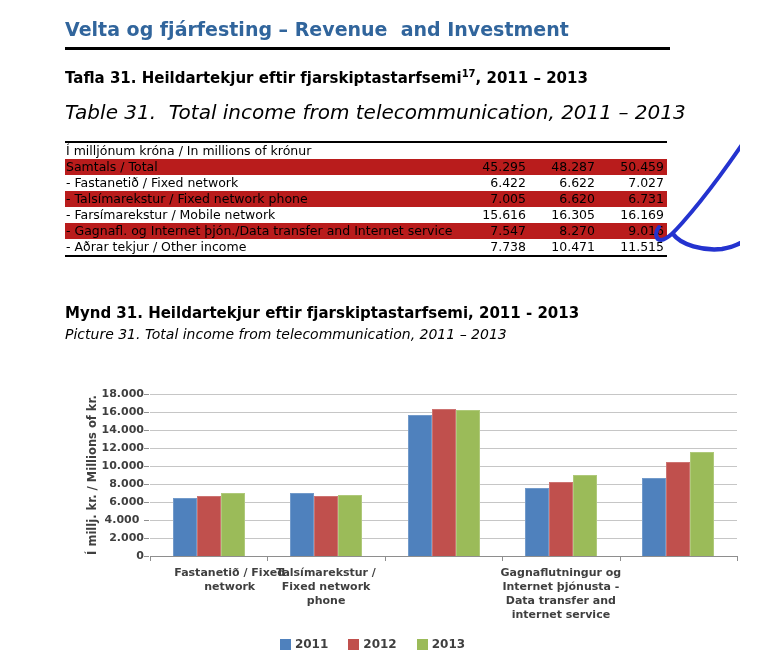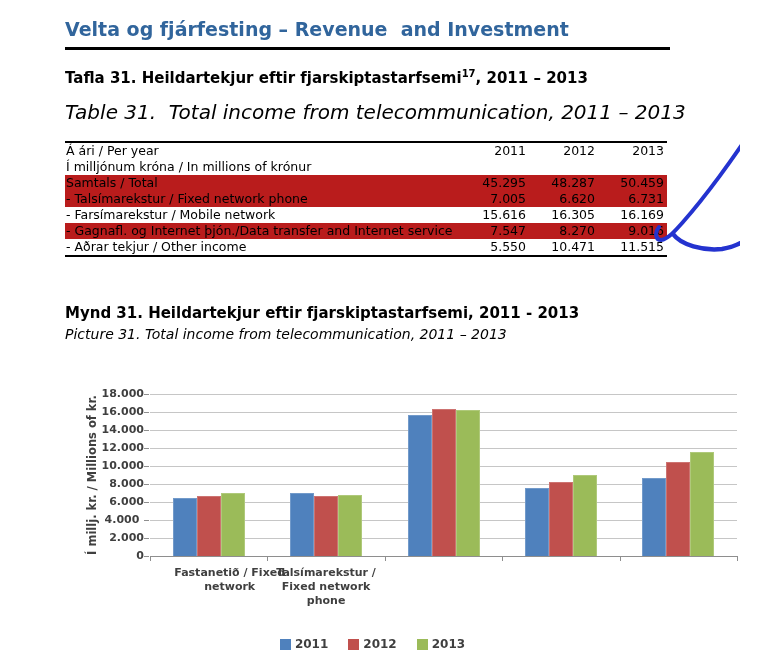--- a/index.html
+++ b/index.html
@@ -49,34 +49,34 @@
 
   <div id="section-title" class="abs">Velta og fjárfesting – Revenue  and Investment</div>
   <div id="title-rule" class="abs"></div>
 
   <div id="table-heading" class="abs"><span>Tafla 31. Heildartekjur eftir fjarskiptastarfsemi</span><sup>17</sup><span>, 2011 – 2013</span></div>
   <div id="table-subheading" class="abs">Table 31.  Total income from telecommunication, 2011 – 2013</div>
 
   <table id="income-table" class="abs">
     <tbody>
       <tr>
-        <td class="lbl">Á ári / Per year</td>
-        <td class="num">2011</td>
-        <td class="num">2012</td>
-        <td class="num">2013</td>
-      </tr>
-      <tr>
         <td class="lbl" colspan="4">Í milljónum króna / In millions of krónur</td>
       </tr>
 
     <tr class="shaded">
           <td class="lbl">Samtals / Total</td>
           <td class="num">45.295</td>
           <td class="num">48.287</td>
           <td class="num">50.459</td>
+        </tr>
+        <tr>
+          <td class="lbl"> - Fastanetið / Fixed network</td>
+          <td class="num">6.422</td>
+          <td class="num">6.622</td>
+          <td class="num">7.027</td>
         </tr>
         <tr class="shaded">
           <td class="lbl"> - Talsímarekstur / Fixed network phone</td>
           <td class="num">7.005</td>
           <td class="num">6.620</td>
           <td class="num">6.731</td>
         </tr>
         <tr>
           <td class="lbl"> - Farsímarekstur / Mobile network</td>
           <td class="num">15.616</td>
@@ -84,21 +84,21 @@
           <td class="num">16.169</td>
         </tr>
         <tr class="shaded">
           <td class="lbl"> - Gagnafl. og Internet þjón./Data transfer and Internet service</td>
           <td class="num">7.547</td>
           <td class="num">8.270</td>
           <td class="num">9.016</td>
         </tr>
         <tr>
           <td class="lbl"> - Aðrar tekjur / Other income</td>
-          <td class="num">5.550</td>
+          <td class="num">7.738</td>
           <td class="num">10.471</td>
           <td class="num">11.515</td>
         </tr>
       </tbody>
   </table>
 
   <div id="chart-heading" class="abs">Mynd 31. Heildartekjur eftir fjarskiptastarfsemi, 2011 - 2013</div>
   <div id="chart-subheading" class="abs">Picture 31. Total income from telecommunication, 2011 – 2013</div>
 
   <div id="chart" class="abs" style="left:0;top:0;width:757px;height:669px;">
@@ -166,20 +166,24 @@
       <div class="abs xtick" style="left: 267.4px; top: 557px;"></div>
       <div class="abs xtick" style="left: 384.8px; top: 557px;"></div>
       <div class="abs xtick" style="left: 502.2px; top: 557px;"></div>
       <div class="abs xtick" style="left: 619.6px; top: 557px;"></div>
       <div class="abs xtick" style="left: 737px; top: 557px;"></div>
       <div class="abs catlab" style="left: 146.7px; top: 566px; width: 124px; margin-left: 21px;">Fastanetið / Fixed
 network</div>
       <div class="abs catlab" style="left: 264.1px; top: 566px; width: 124px;">Talsímarekstur /
 Fixed network
 phone</div>
+      <div class="abs catlab" style="left: 498.9px; top: 566px; width: 124px;">Gagnaflutningur og
+Internet þjónusta -
+Data transfer and
+internet service</div>
     </div>
 
   <svg id="pen-overlay" class="abs" width="757" height="669" viewBox="0 0 757 669">
     <path d="M 751 131 C 735 156 706 196 683 222 C 675 231 668 239 661 240 C 656 240 654 233 659 227" fill="none" stroke-width="4" stroke-linecap="round" stroke="#2433CF"></path>
     <path d="M 673 234 C 681 245 703 251 722 249 C 739 246 751 238 757 227" fill="none" stroke-width="4.5" stroke-linecap="round" stroke="#2433CF"></path>
   </svg>
 
 </div>
 
 </body></html>

